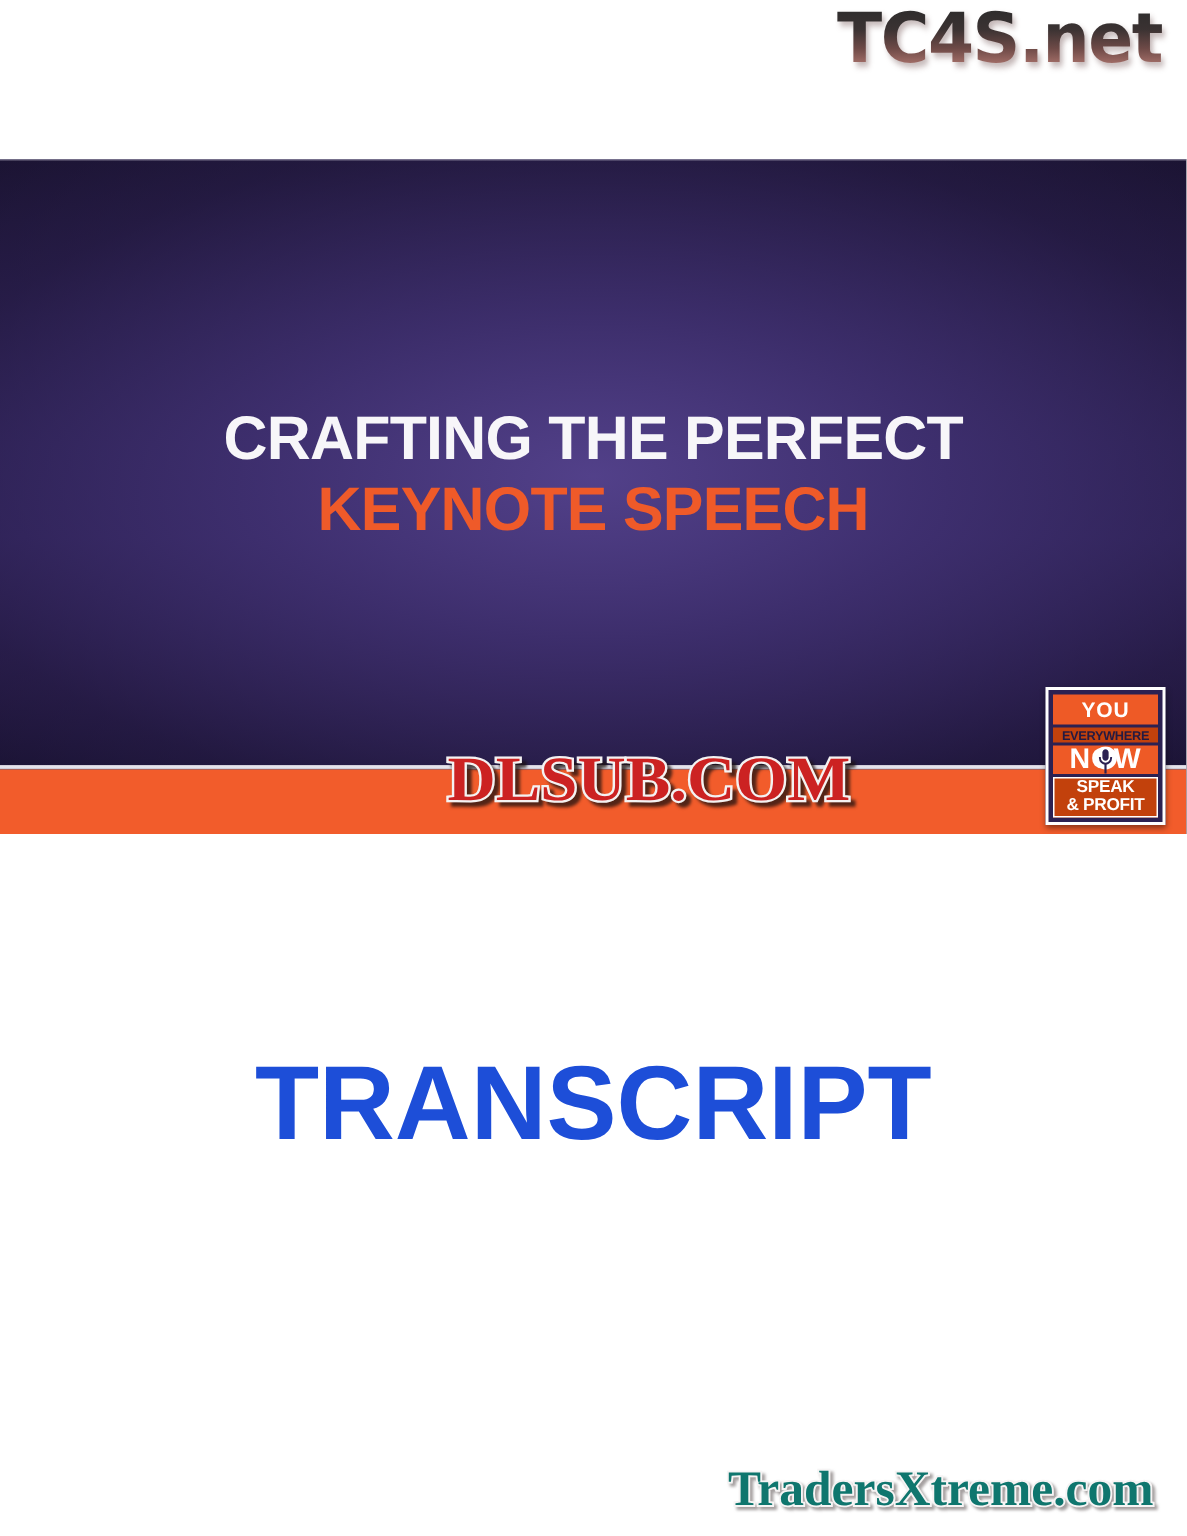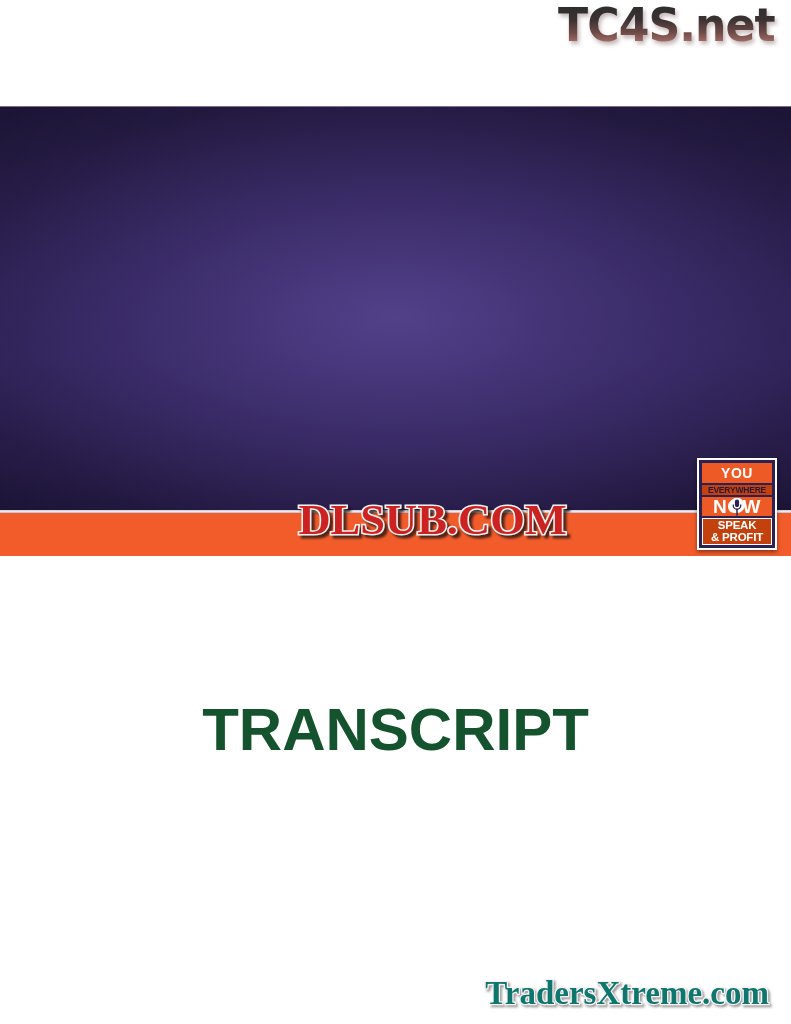--- a/index.html
+++ b/index.html
@@ -226,23 +226,23 @@
 
   
   #transcript-heading {
     position: absolute;
     left: 0;
     top: 700px;
     width: 791px;
     text-align: center;
     font-family: "Liberation Sans", sans-serif;
     font-weight: bold;
-    font-size: 60px;
+    font-size: 70px;
     letter-spacing: 0px;
-    color: #14532d;
+    color: #1d4ed8;
     line-height: 1;
     transform: scaleX(1.0);
   }
 
   
   #bottom-watermark {
     position: absolute;
     right: 22px;
     bottom: 12px;
     font-family: "Liberation Serif", serif;
@@ -260,20 +260,24 @@
 
 <div id="top-watermark">
   <div id="top-watermark-text">TC4S.net</div>
 </div>
 
 <div id="slide">
 
   <div id="slide-bg"></div>
   <div id="slide-top-edge"></div>
 
+  <div id="slide-title-block">
+    <span id="slide-title-line1">CRAFTING THE PERFECT</span>
+    <span id="slide-title-line2">KEYNOTE SPEECH</span>
+  </div>
 
   <div id="slide-band-divider"></div>
   <div id="slide-orange-band"></div>
 
   <div id="dlsub-watermark">
     <span id="dlsub-watermark-text">DLSUB.COM</span>
   </div>
 
   <div id="yen-logo">
     <div class="yen-row" id="yen-you">YOU</div>

